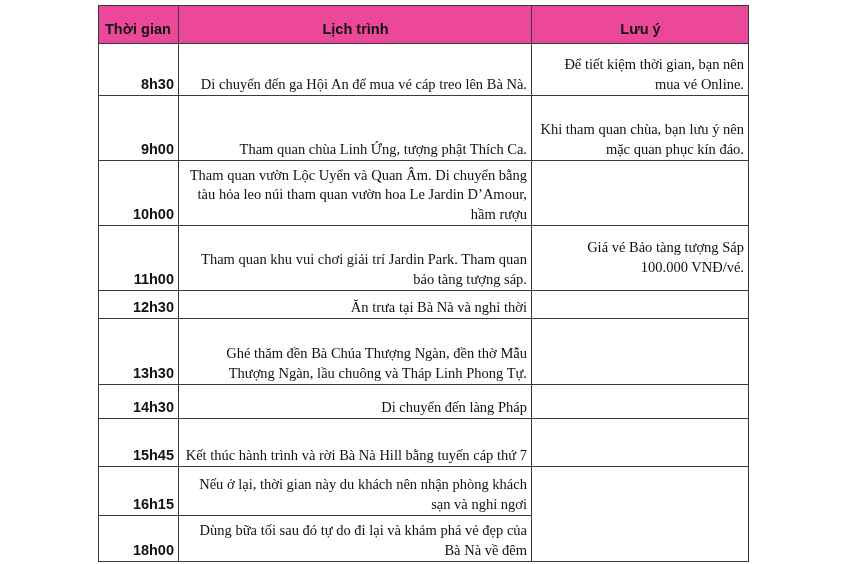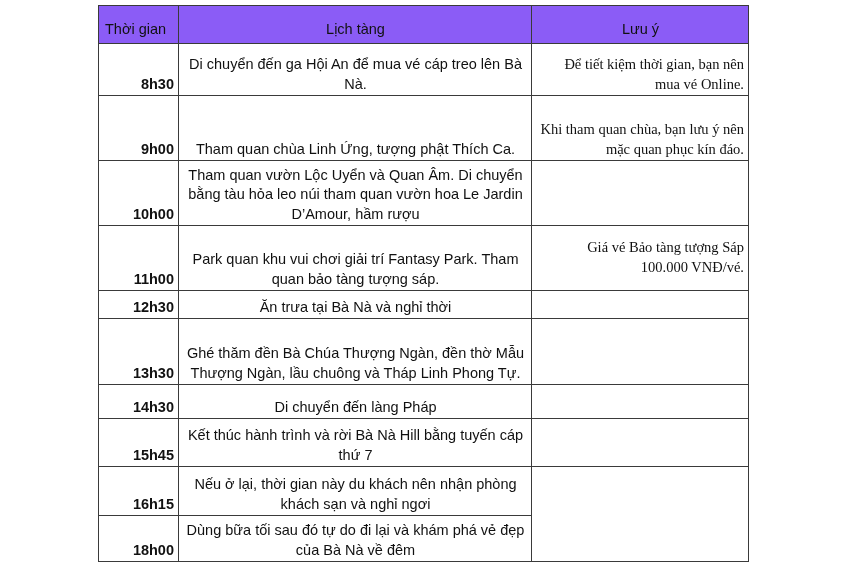--- a/index.html
+++ b/index.html
@@ -11,43 +11,43 @@
       width: 650px;
     }
     table.sched td, table.sched th {
       border: 1.5px solid #3a3a3a;
       font-size: 14.5px; line-height: 19.5px;
       padding: 0 4px 1px 5px;
       vertical-align: bottom;
       overflow: hidden;
     }
     table.sched th {
-      background: #8b5cf6; font-weight: normal; text-align: center;
+      background: #ec4899; font-weight: bold; text-align: center;
       height: 33px; padding-bottom: 4px;
     }
     table.sched th.time-h { text-align: left; padding-left: 6px; }
     td.time { font-weight: bold; text-align: right; padding-bottom: 3px; }
-    td.plan { text-align: center; }
+    td.plan { text-align: right; font-family: Liberation Serif, serif; }
     td.note { text-align: right; vertical-align: top; padding-top: 1px; font-family: Liberation Serif, serif; }
     td.note.mid { vertical-align: middle; }
     .c1 { width: 80px; } .c2 { width: 353px; } .c3 { width: 217px; }
   </style>
 </head>
 <body>
 
 <table class="sched">
   <colgroup>
       <col class="c1">
       <col class="c2">
       <col class="c3">
     </colgroup>
   <thead>
     <tr>
       <th class="time-h">Thời gian</th>
-      <th>Lịch tàng</th>
+      <th>Lịch trình</th>
       <th>Lưu ý</th>
     </tr>
   </thead>
   <tbody>
     <tr style="height:52px">
       <td class="time">8h30</td>
       <td class="plan">Di chuyển đến ga Hội An để mua vé cáp treo lên Bà Nà.</td>
       <td class="note">Để tiết kiệm thời gian, bạn nên mua vé Online.</td>
     </tr>
     <tr style="height:65px">
@@ -55,21 +55,21 @@
       <td class="plan">Tham quan chùa Linh Ứng, tượng phật Thích Ca.</td>
       <td class="note">Khi tham quan chùa, bạn lưu ý nên mặc quan phục kín đáo.</td>
     </tr>
     <tr style="height:65px">
       <td class="time">10h00</td>
       <td class="plan">Tham quan vườn Lộc Uyển và Quan Âm. Di chuyển bằng tàu hỏa leo núi tham quan vườn hoa Le Jardin D’Amour, hầm rượu</td>
       <td class="note"></td>
     </tr>
     <tr style="height:65px">
       <td class="time">11h00</td>
-      <td class="plan">Park quan khu vui chơi giải trí Fantasy Park. Tham quan bảo tàng tượng sáp.</td>
+      <td class="plan">Tham quan khu vui chơi giải trí Jardin Park. Tham quan bảo tàng tượng sáp.</td>
       <td class="note mid">Giá vé Bảo tàng tượng Sáp 100.000 VNĐ/vé.</td>
     </tr>
     <tr style="height:28px">
       <td class="time">12h30</td>
       <td class="plan">Ăn trưa tại Bà Nà và nghỉ thời</td>
       <td class="note"></td>
     </tr>
     <tr style="height:66px">
       <td class="time">13h30</td>
       <td class="plan">Ghé thăm đền Bà Chúa Thượng Ngàn, đền thờ Mẫu Thượng Ngàn, lầu chuông và Tháp Linh Phong Tự.</td>

